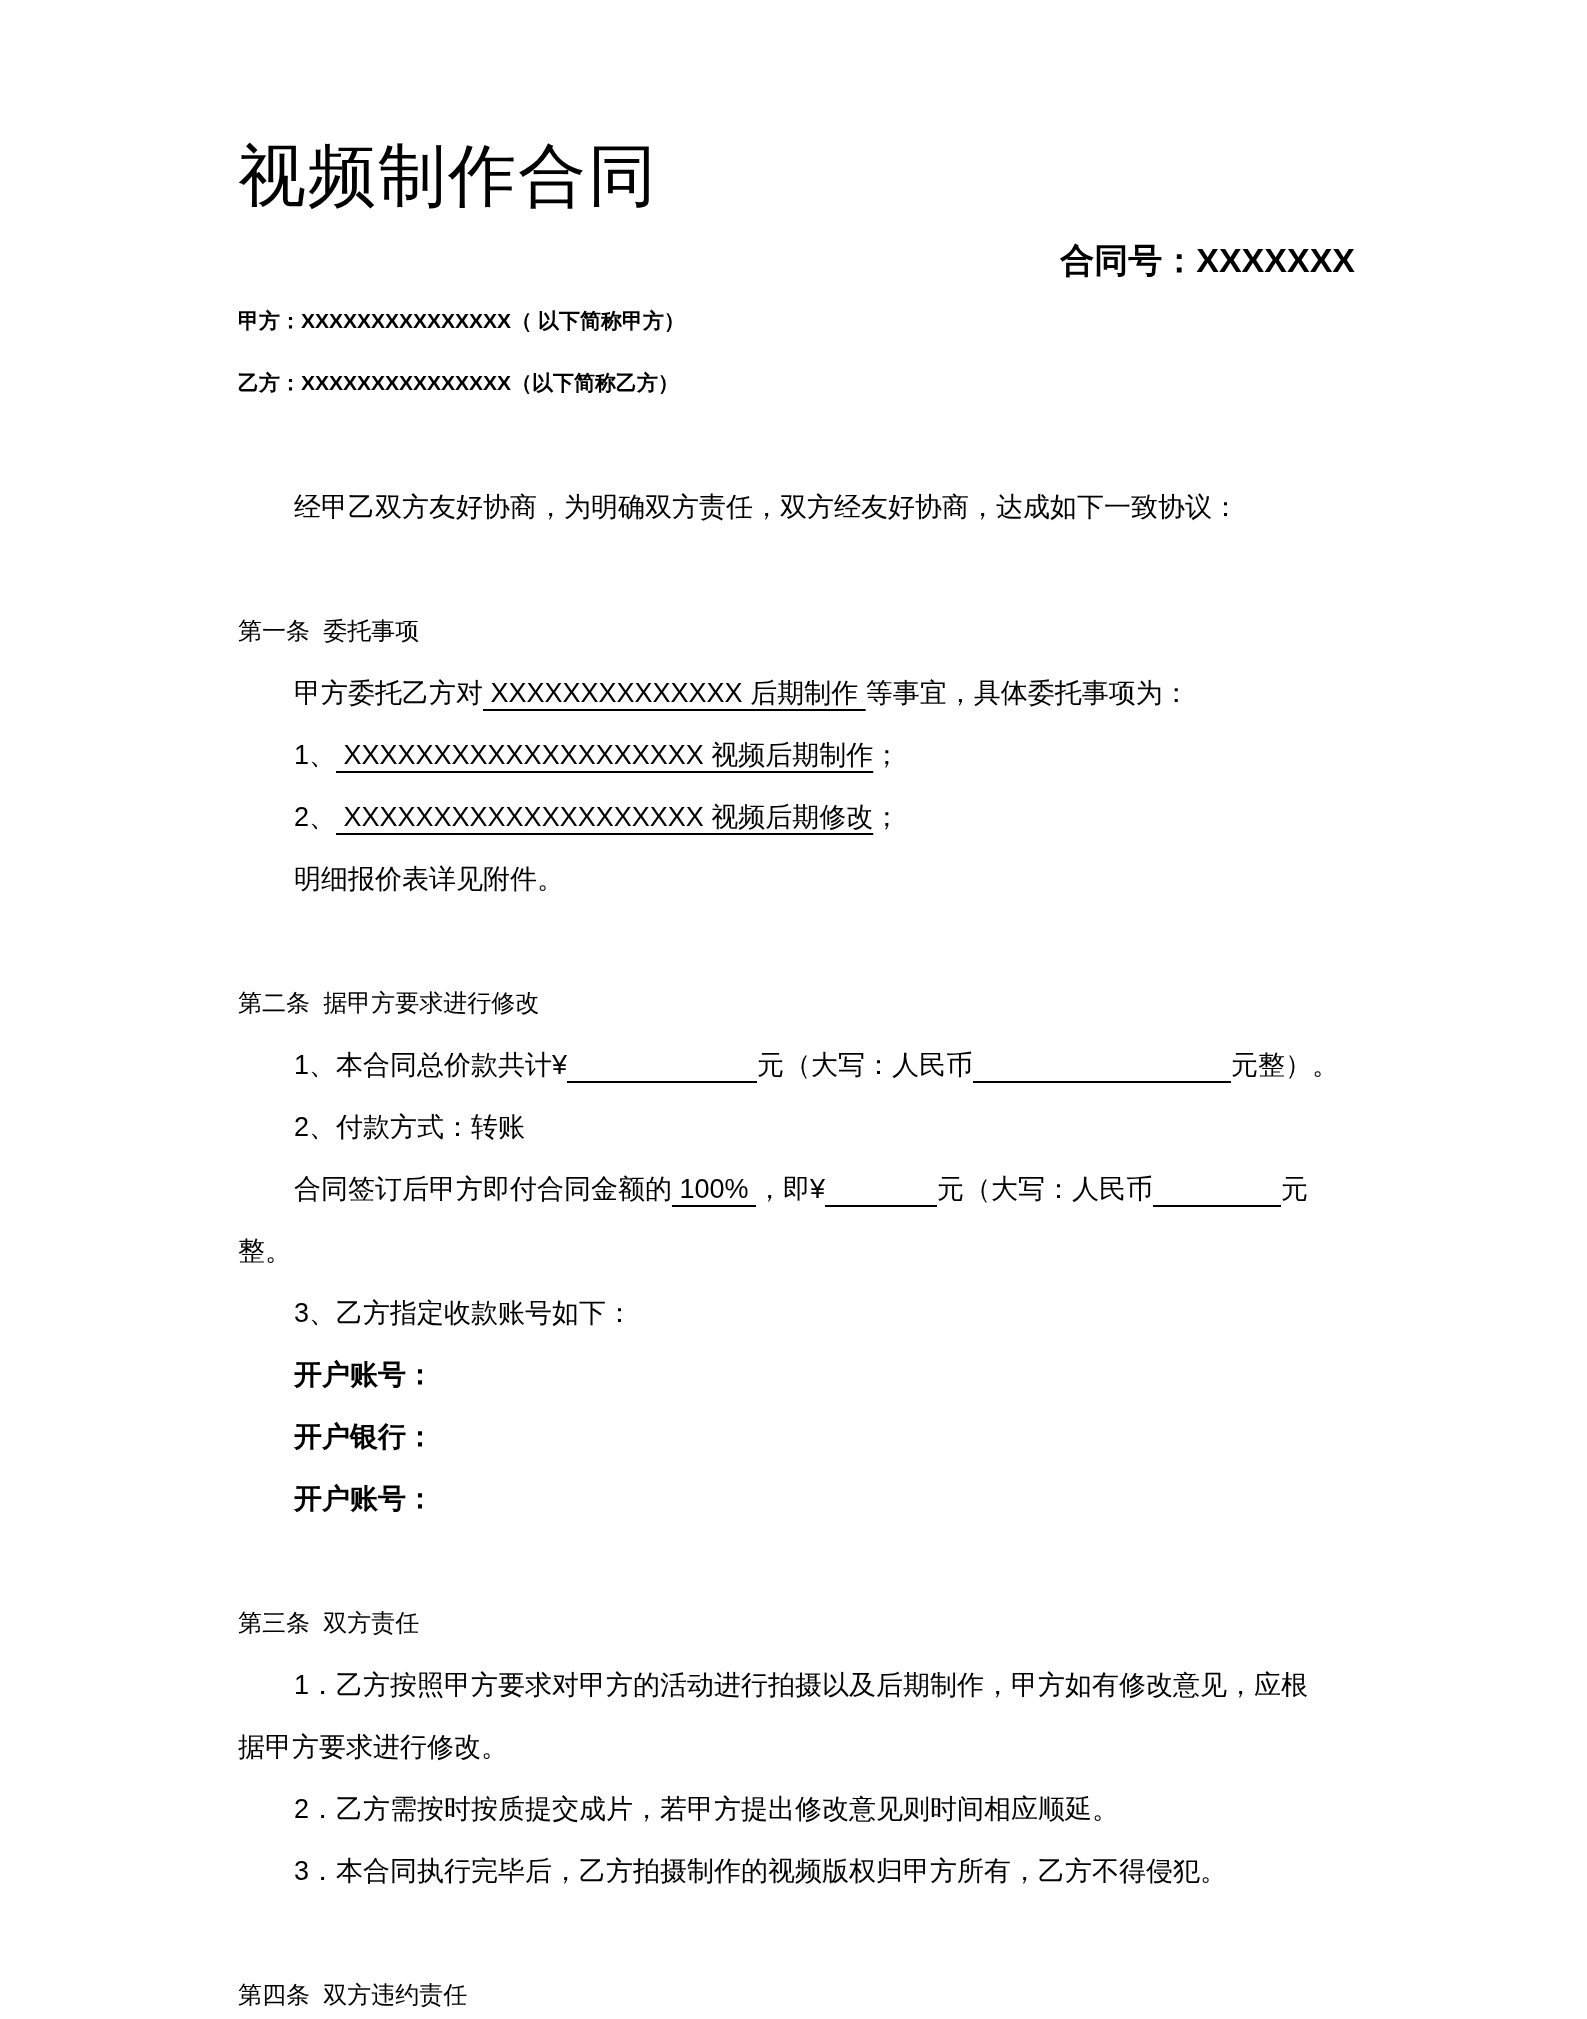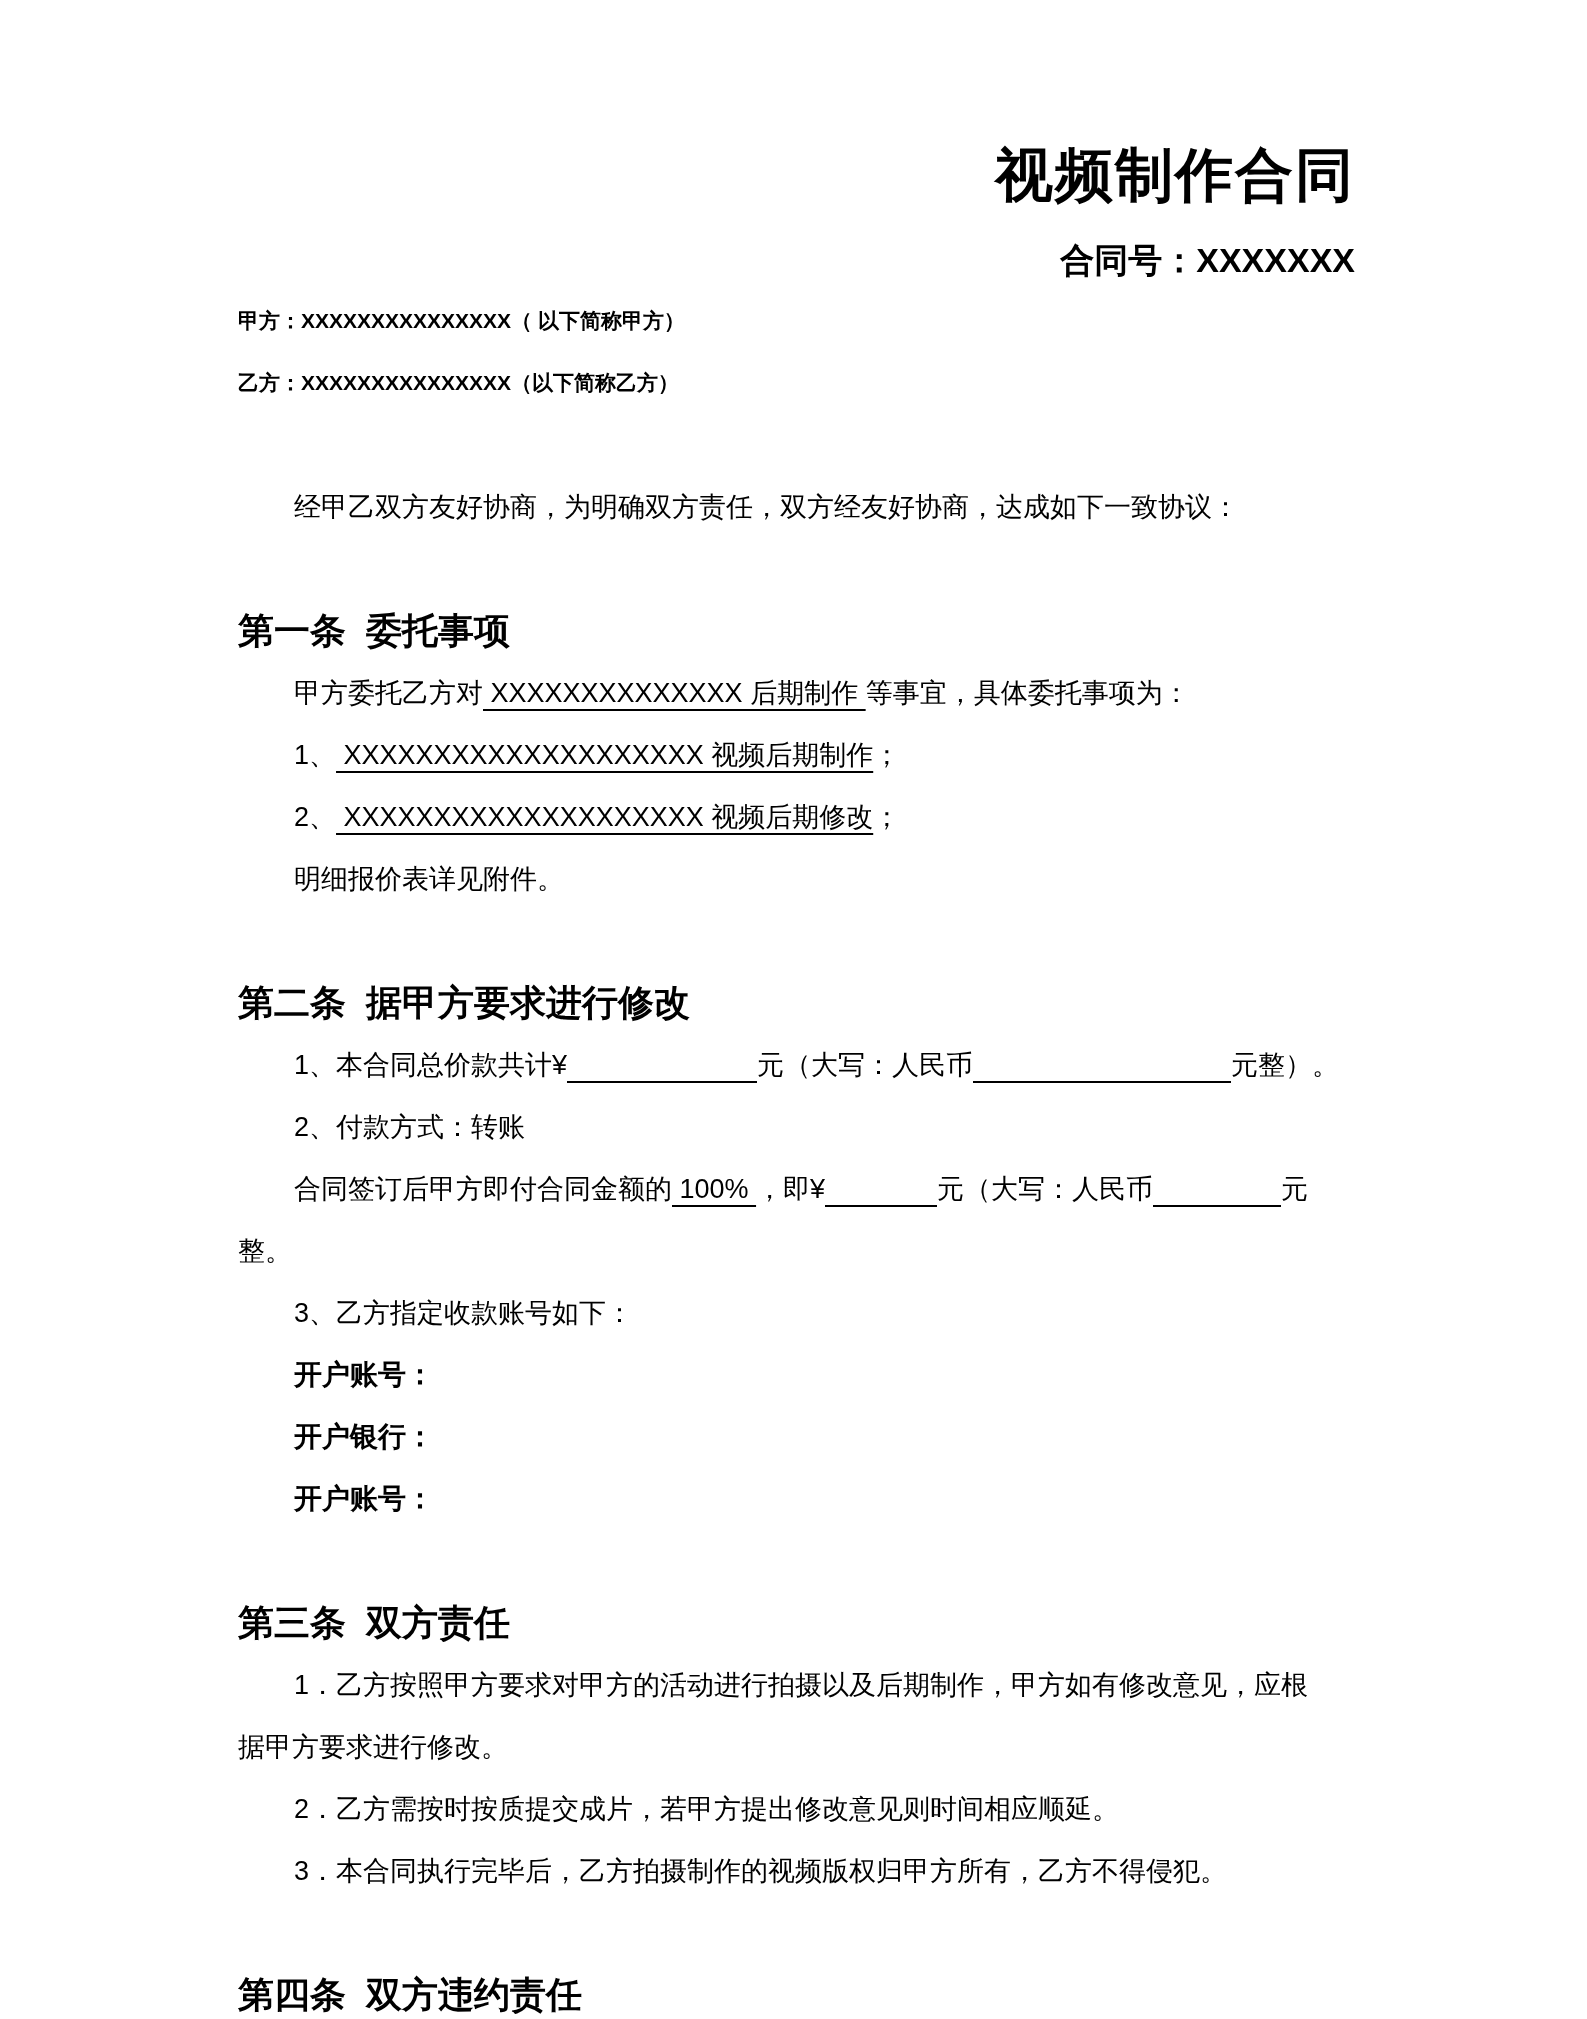--- a/index.html
+++ b/index.html
@@ -3,32 +3,32 @@
 <meta charset="utf-8">
 <style>
   html,body{margin:0;padding:0;}
   body{
     width:1587px;height:2019px;background:#ffffff;color:#000;
     font-family:"Liberation Sans","DejaVu Sans",sans-serif;
   }
   .page{position:relative;width:1587px;height:2019px;background:#fff;overflow:hidden;}
   .content{position:absolute;left:238px;top:132px;width:1117px;}
   .doc-title{
-    font-size:58px;font-weight:700;text-align:right;line-height:86px;
+    font-size:68px;font-weight:400;text-align:left;line-height:86px;
     letter-spacing:2px;white-space:pre;
   }
   .contract-no{
     text-align:right;font-weight:bold;font-size:34px;line-height:60px;
     margin-top:12px;white-space:pre;
   }
   .doc-line{
     font-size:27px;line-height:62px;min-height:62px;white-space:pre-wrap;
   }
   .style-party{font-weight:bold;font-size:21px;}
-  .style-heading{font-weight:bold;font-size:36px;}
+  .style-heading{font-weight:normal;font-size:24px;}
   .style-label{font-weight:bold;font-size:28px;padding-left:56px;}
   .style-indent{padding-left:56px;}
   .style-body{padding-left:0;}
   .style-spacer{min-height:62px;}
   .u{
     text-decoration:underline;
     text-decoration-thickness:2px;
     text-underline-offset:7px;
   }
   .blank{

